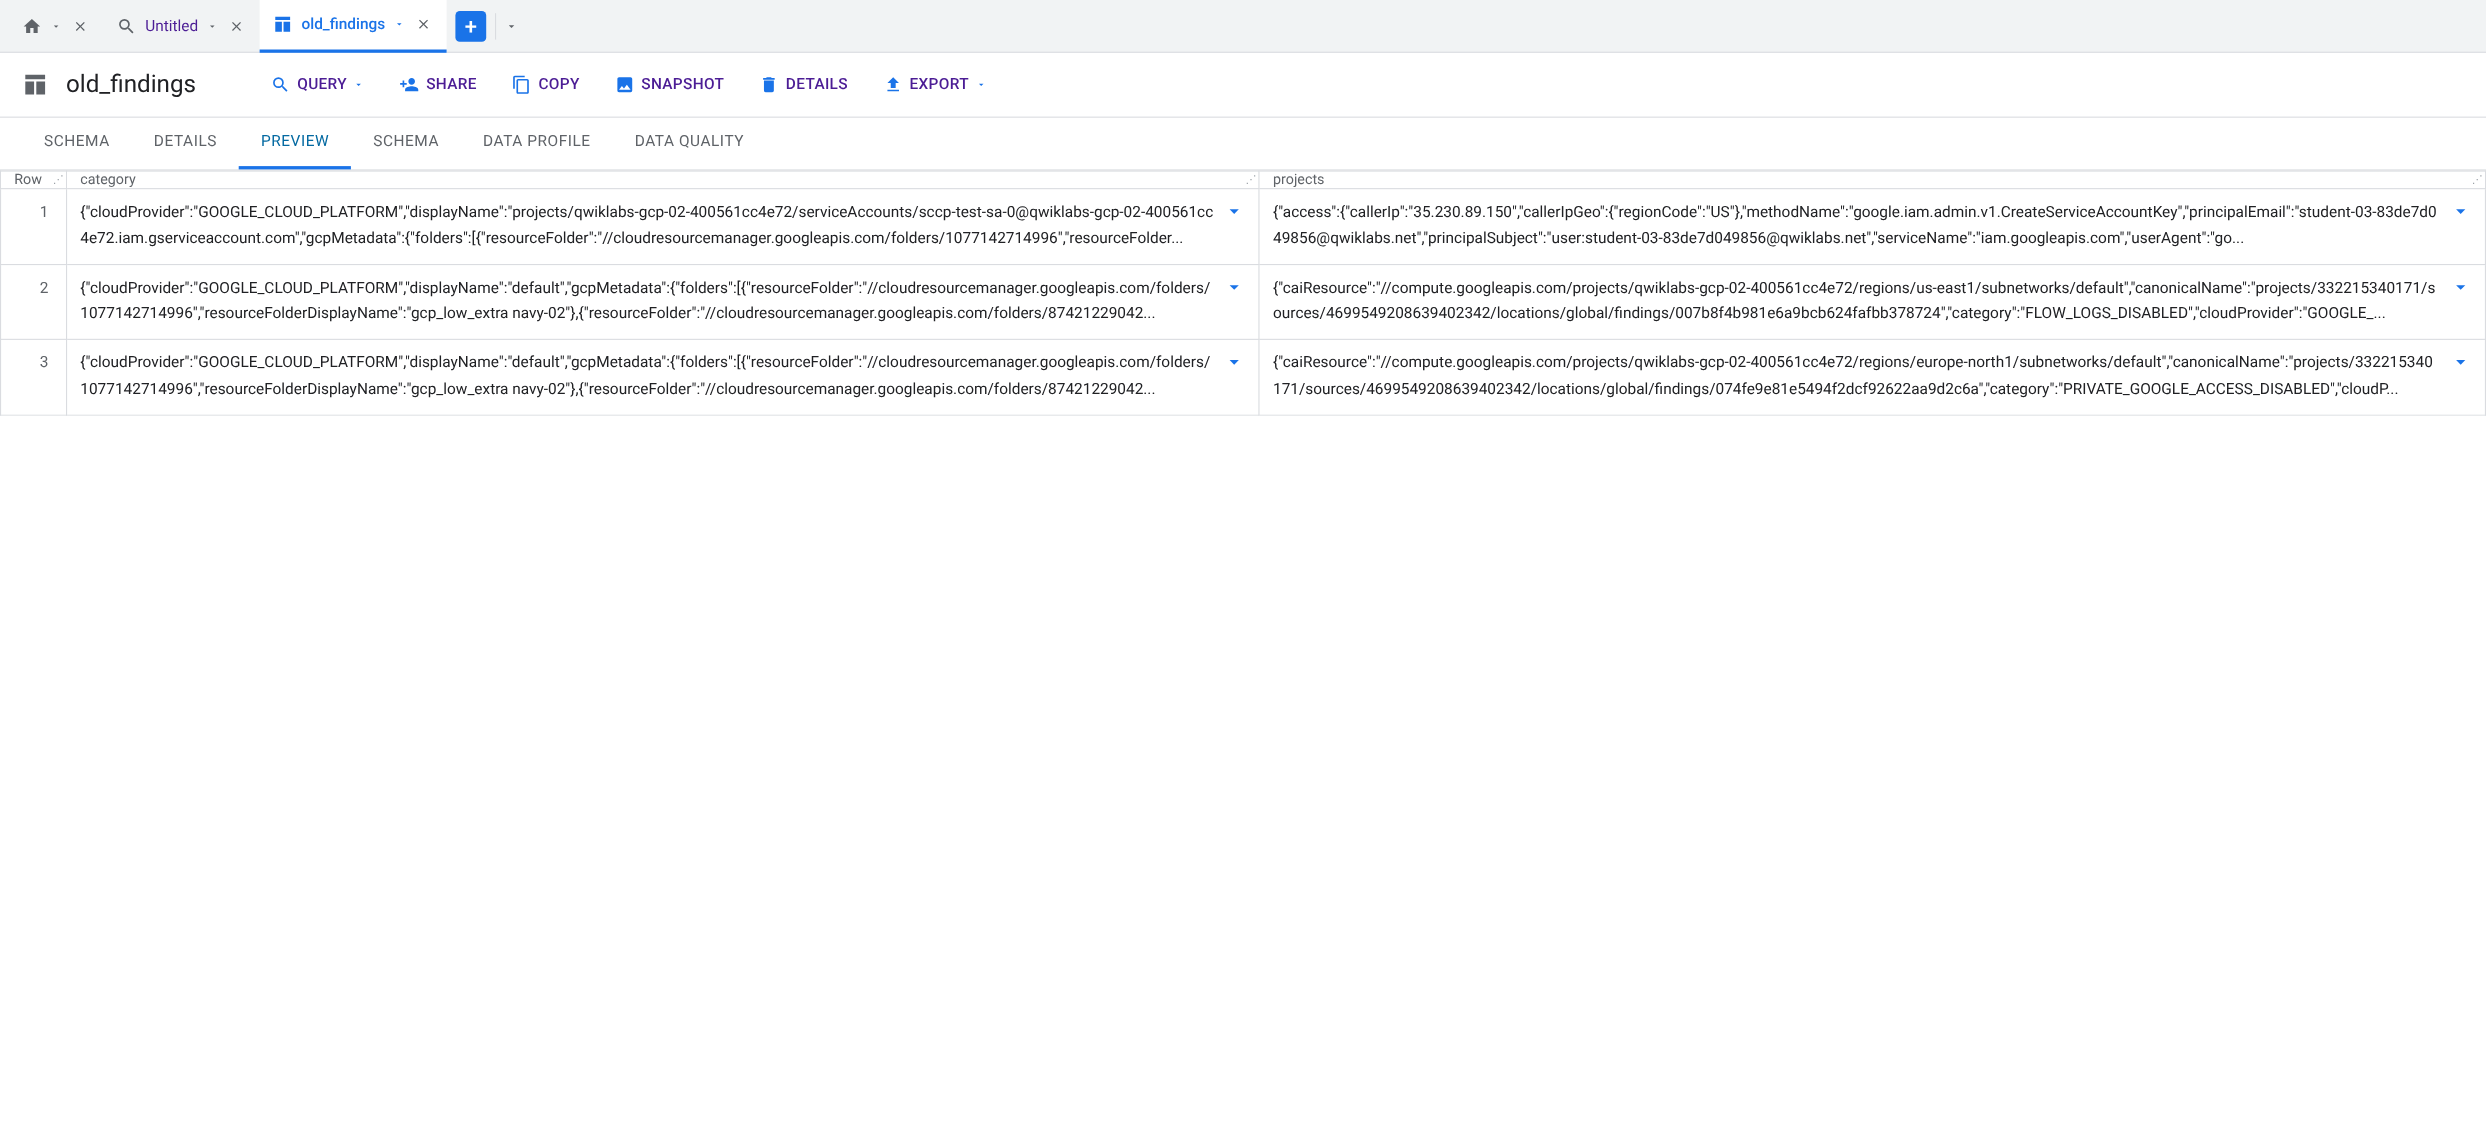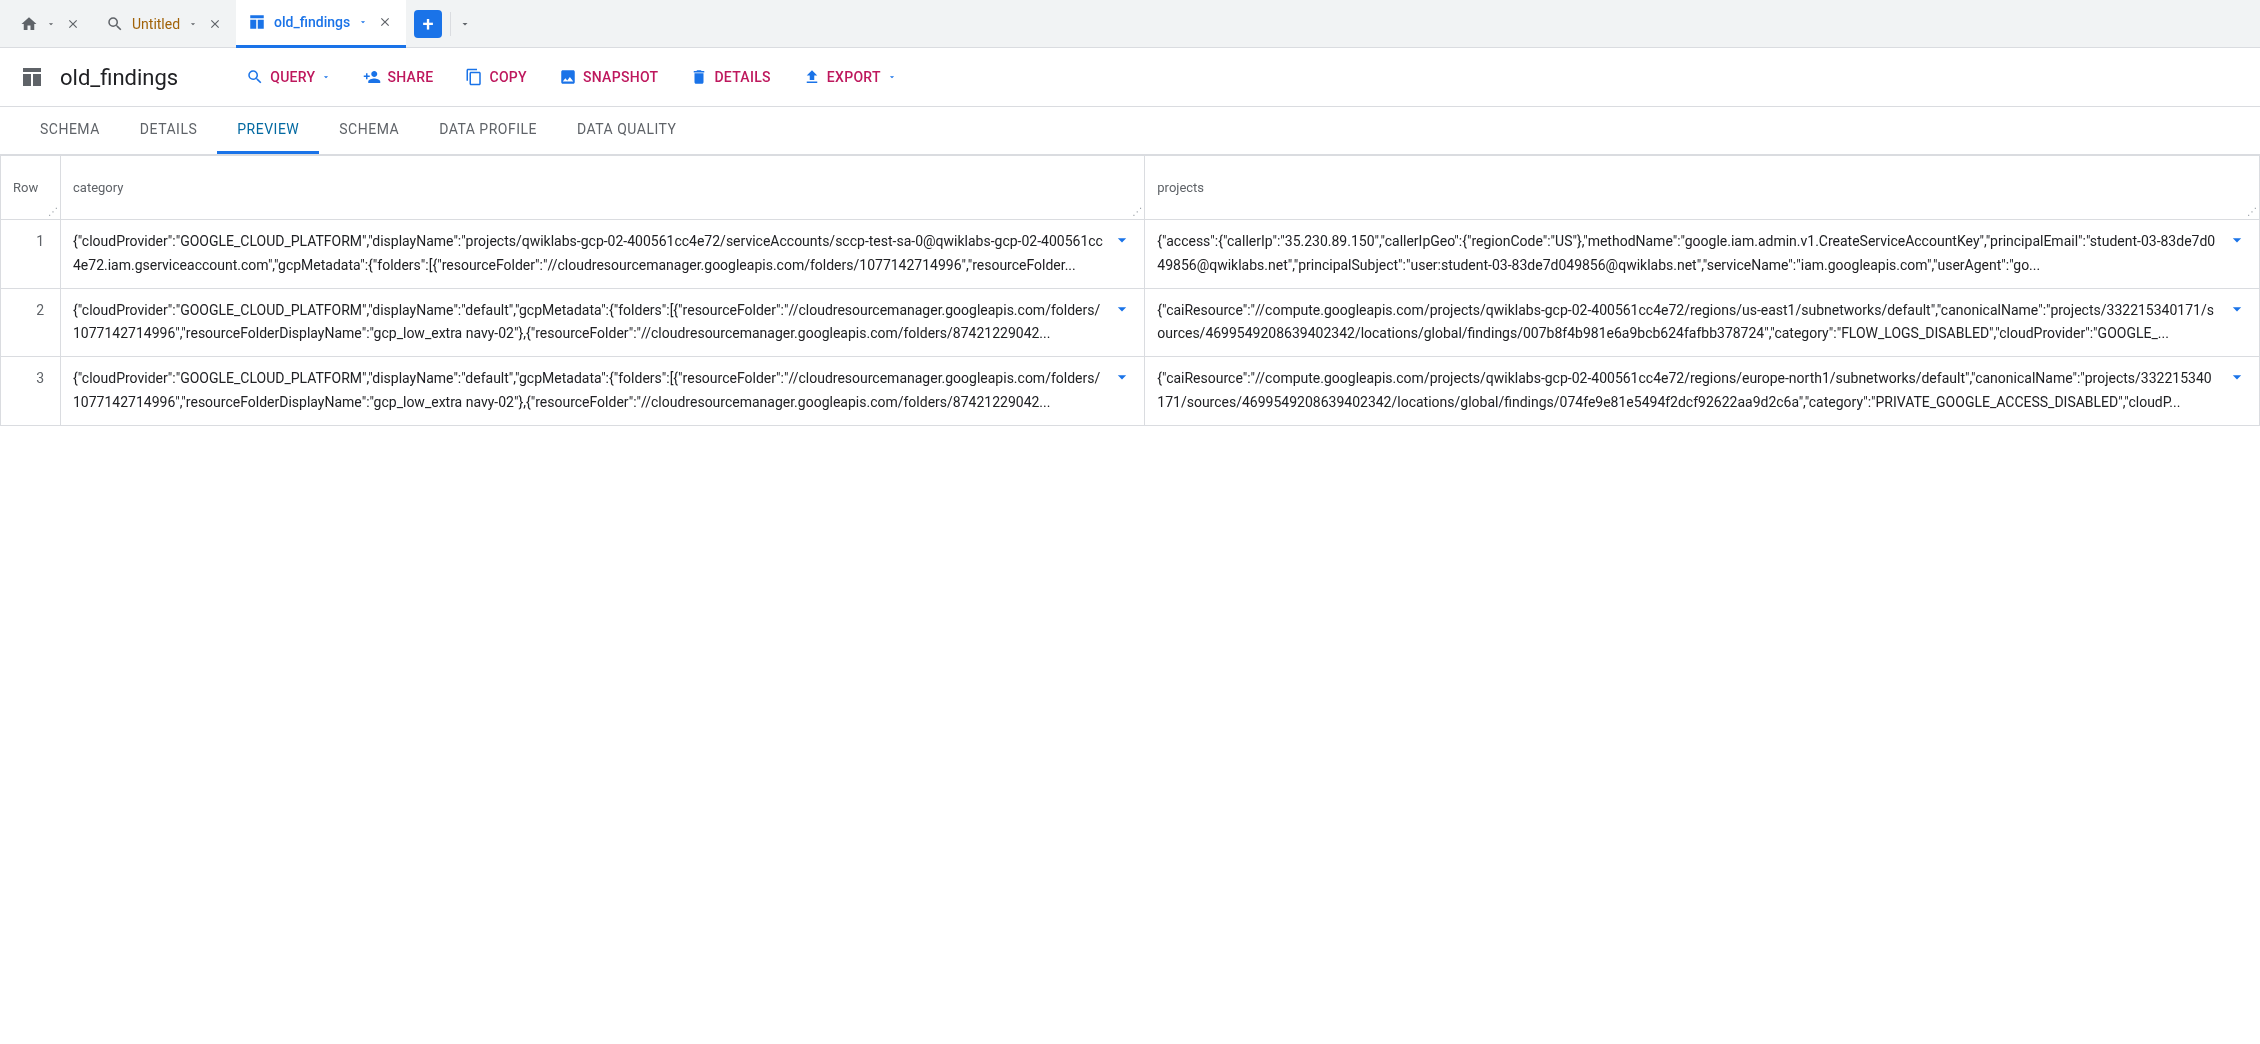--- a/index.html
+++ b/index.html
@@ -1,43 +1,43 @@
 <!DOCTYPE html>
 <html><head>
 <meta charset="utf-8">
 <style>
 * { box-sizing: border-box; margin: 0; padding: 0; }
 body { font-family: 'Google Sans', Roboto, Arial, sans-serif; font-size: 14px; color: #202124; background: #fff; }
 
 
 .tab-bar { display: flex; align-items: center; background: #f1f3f4; height: 48px; border-bottom: 1px solid #dadce0; padding: 0 8px; }
-.tab { display: flex; align-items: center; padding: 0 12px; height: 48px; gap: 8px; cursor: pointer; color: #a16207; }
+.tab { display: flex; align-items: center; padding: 0 12px; height: 48px; gap: 8px; cursor: pointer; color: #4c1d95; }
 .tab.active { background: #fff; border-bottom: 3px solid #1a73e8; color: #1a73e8; font-weight: 500; }
 .tab-icon { display: flex; align-items: center; }
 .tab-label { font-size: 14px; }
 .tab-close { color: #5f6368; padding: 2px; }
 .tab-dropdown { color: #5f6368; }
 .tab-add { width: 28px; height: 28px; background: #1a73e8; color: #fff; display: flex; align-items: center; justify-content: center; border-radius: 4px; font-size: 20px; font-weight: 500; margin-left: 8px; cursor: pointer; }
 .tab-sep { width: 1px; height: 24px; background: #dadce0; margin: 0 8px; }
 
 
 .toolbar { display: flex; align-items: center; padding: 12px 20px; border-bottom: 1px solid #dadce0; gap: 8px; }
 .table-icon { margin-right: 8px; }
 .page-title { font-size: 22px; font-weight: 400; color: #202124; margin-right: 48px; }
-.tb-btn { display: flex; align-items: center; gap: 6px; color: #be185d; font-weight: 500; font-size: 14px; padding: 8px 12px; cursor: pointer; letter-spacing: 0.3px; }
+.tb-btn { display: flex; align-items: center; gap: 6px; color: #4c1d95; font-weight: 500; font-size: 14px; padding: 8px 12px; cursor: pointer; letter-spacing: 0.3px; }
 .tb-btn svg { fill: #1a73e8; }
 
 
 .sub-tabs { display: flex; border-bottom: 1px solid #dadce0; padding: 0 20px; }
 .sub-tab { padding: 14px 20px; color: #5f6368; font-weight: 400; font-size: 14px; letter-spacing: 0.5px; cursor: pointer; }
 .sub-tab.active { color: #0369a1; border-bottom: 3px solid #1a73e8; }
 
 
 .data-table { width: 100%; border-collapse: collapse; }
-.data-table th { text-align: left; padding: 24px 12px; font-weight: 400; color: #5f6368; font-size: 13px; border: 1px solid #dadce0; background: #fff; position: relative; }
+.data-table th { text-align: left; padding: 0 12px; font-weight: 400; color: #5f6368; font-size: 13px; border: 1px solid #dadce0; background: #fff; position: relative; }
 .data-table td { padding: 10px 12px; border: 1px solid #dadce0; vertical-align: top; font-size: 14px; line-height: 1.7; color: #202124; }
 .col-row { width: 60px; text-align: right; }
 .data-table td.col-row { text-align: right; color: #5f6368; padding-right: 16px; }
 .cell-wrap { display: flex; gap: 8px; }
 .cell-text { flex: 1; word-break: break-all; }
 .expand-icon { color: #1a73e8; flex-shrink: 0; cursor: pointer; }
 .resize-handle { position: absolute; bottom: 2px; right: 2px; color: #9aa0a6; font-size: 10px; }
 
 svg { display: block; }
 </style>

